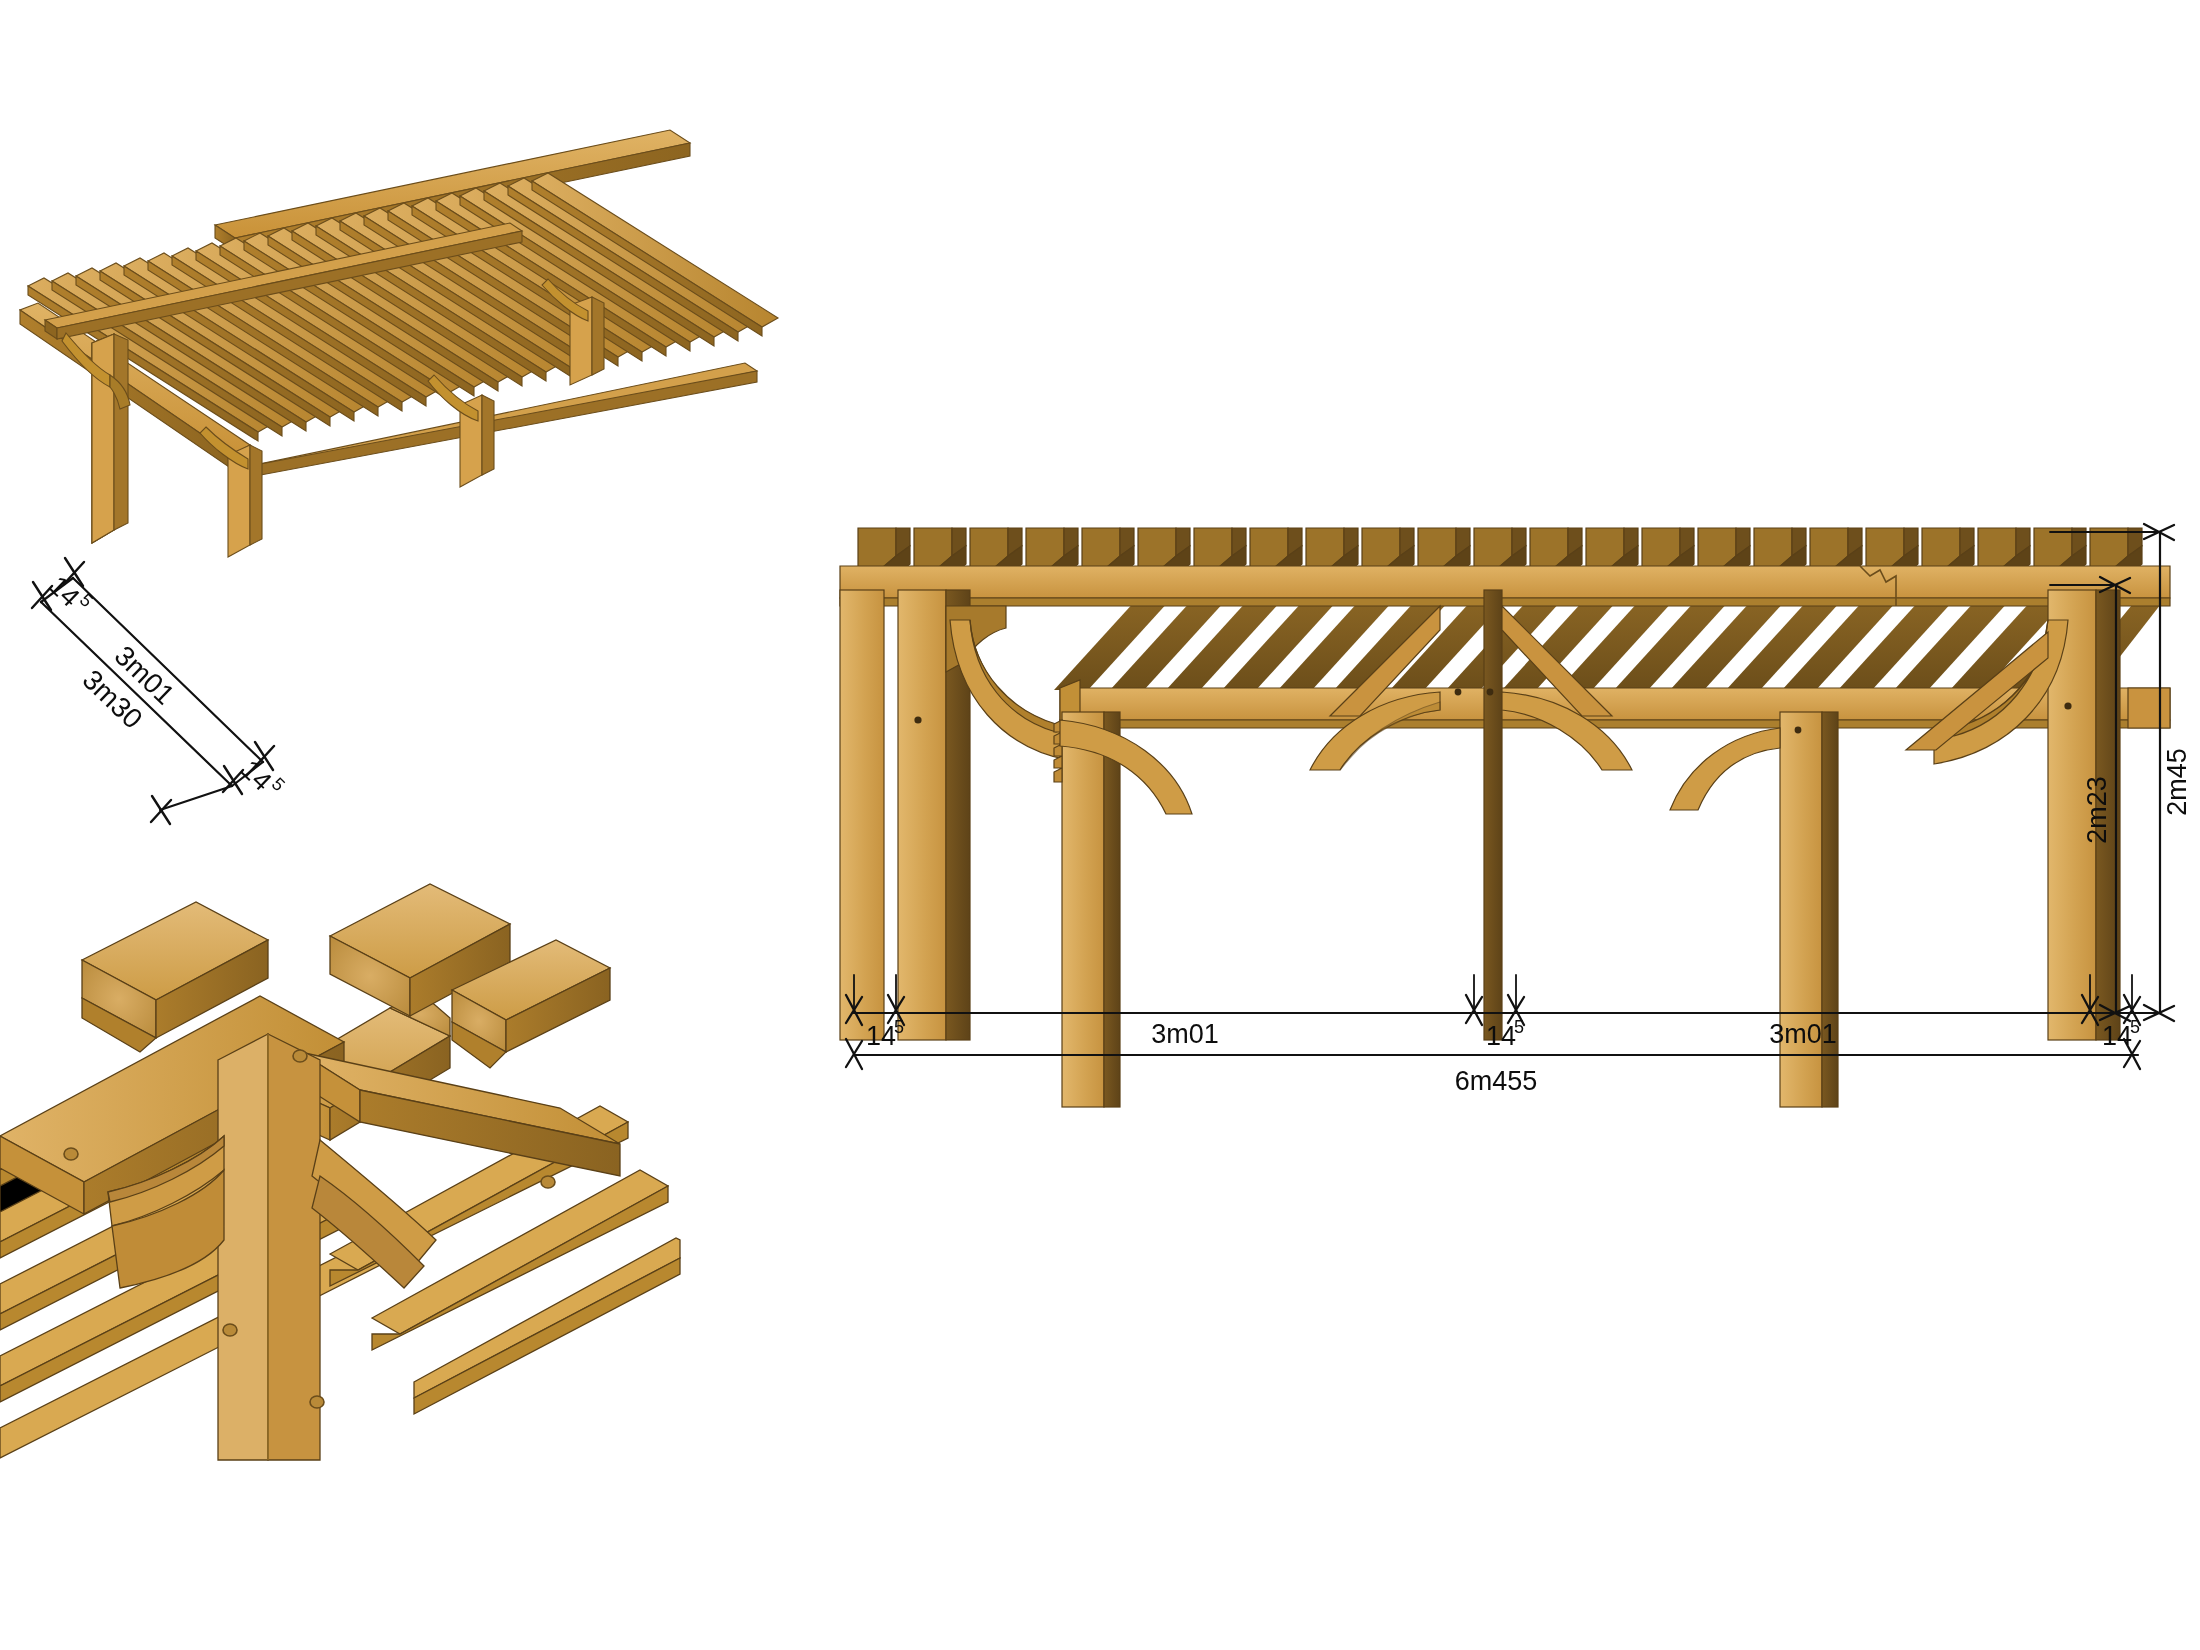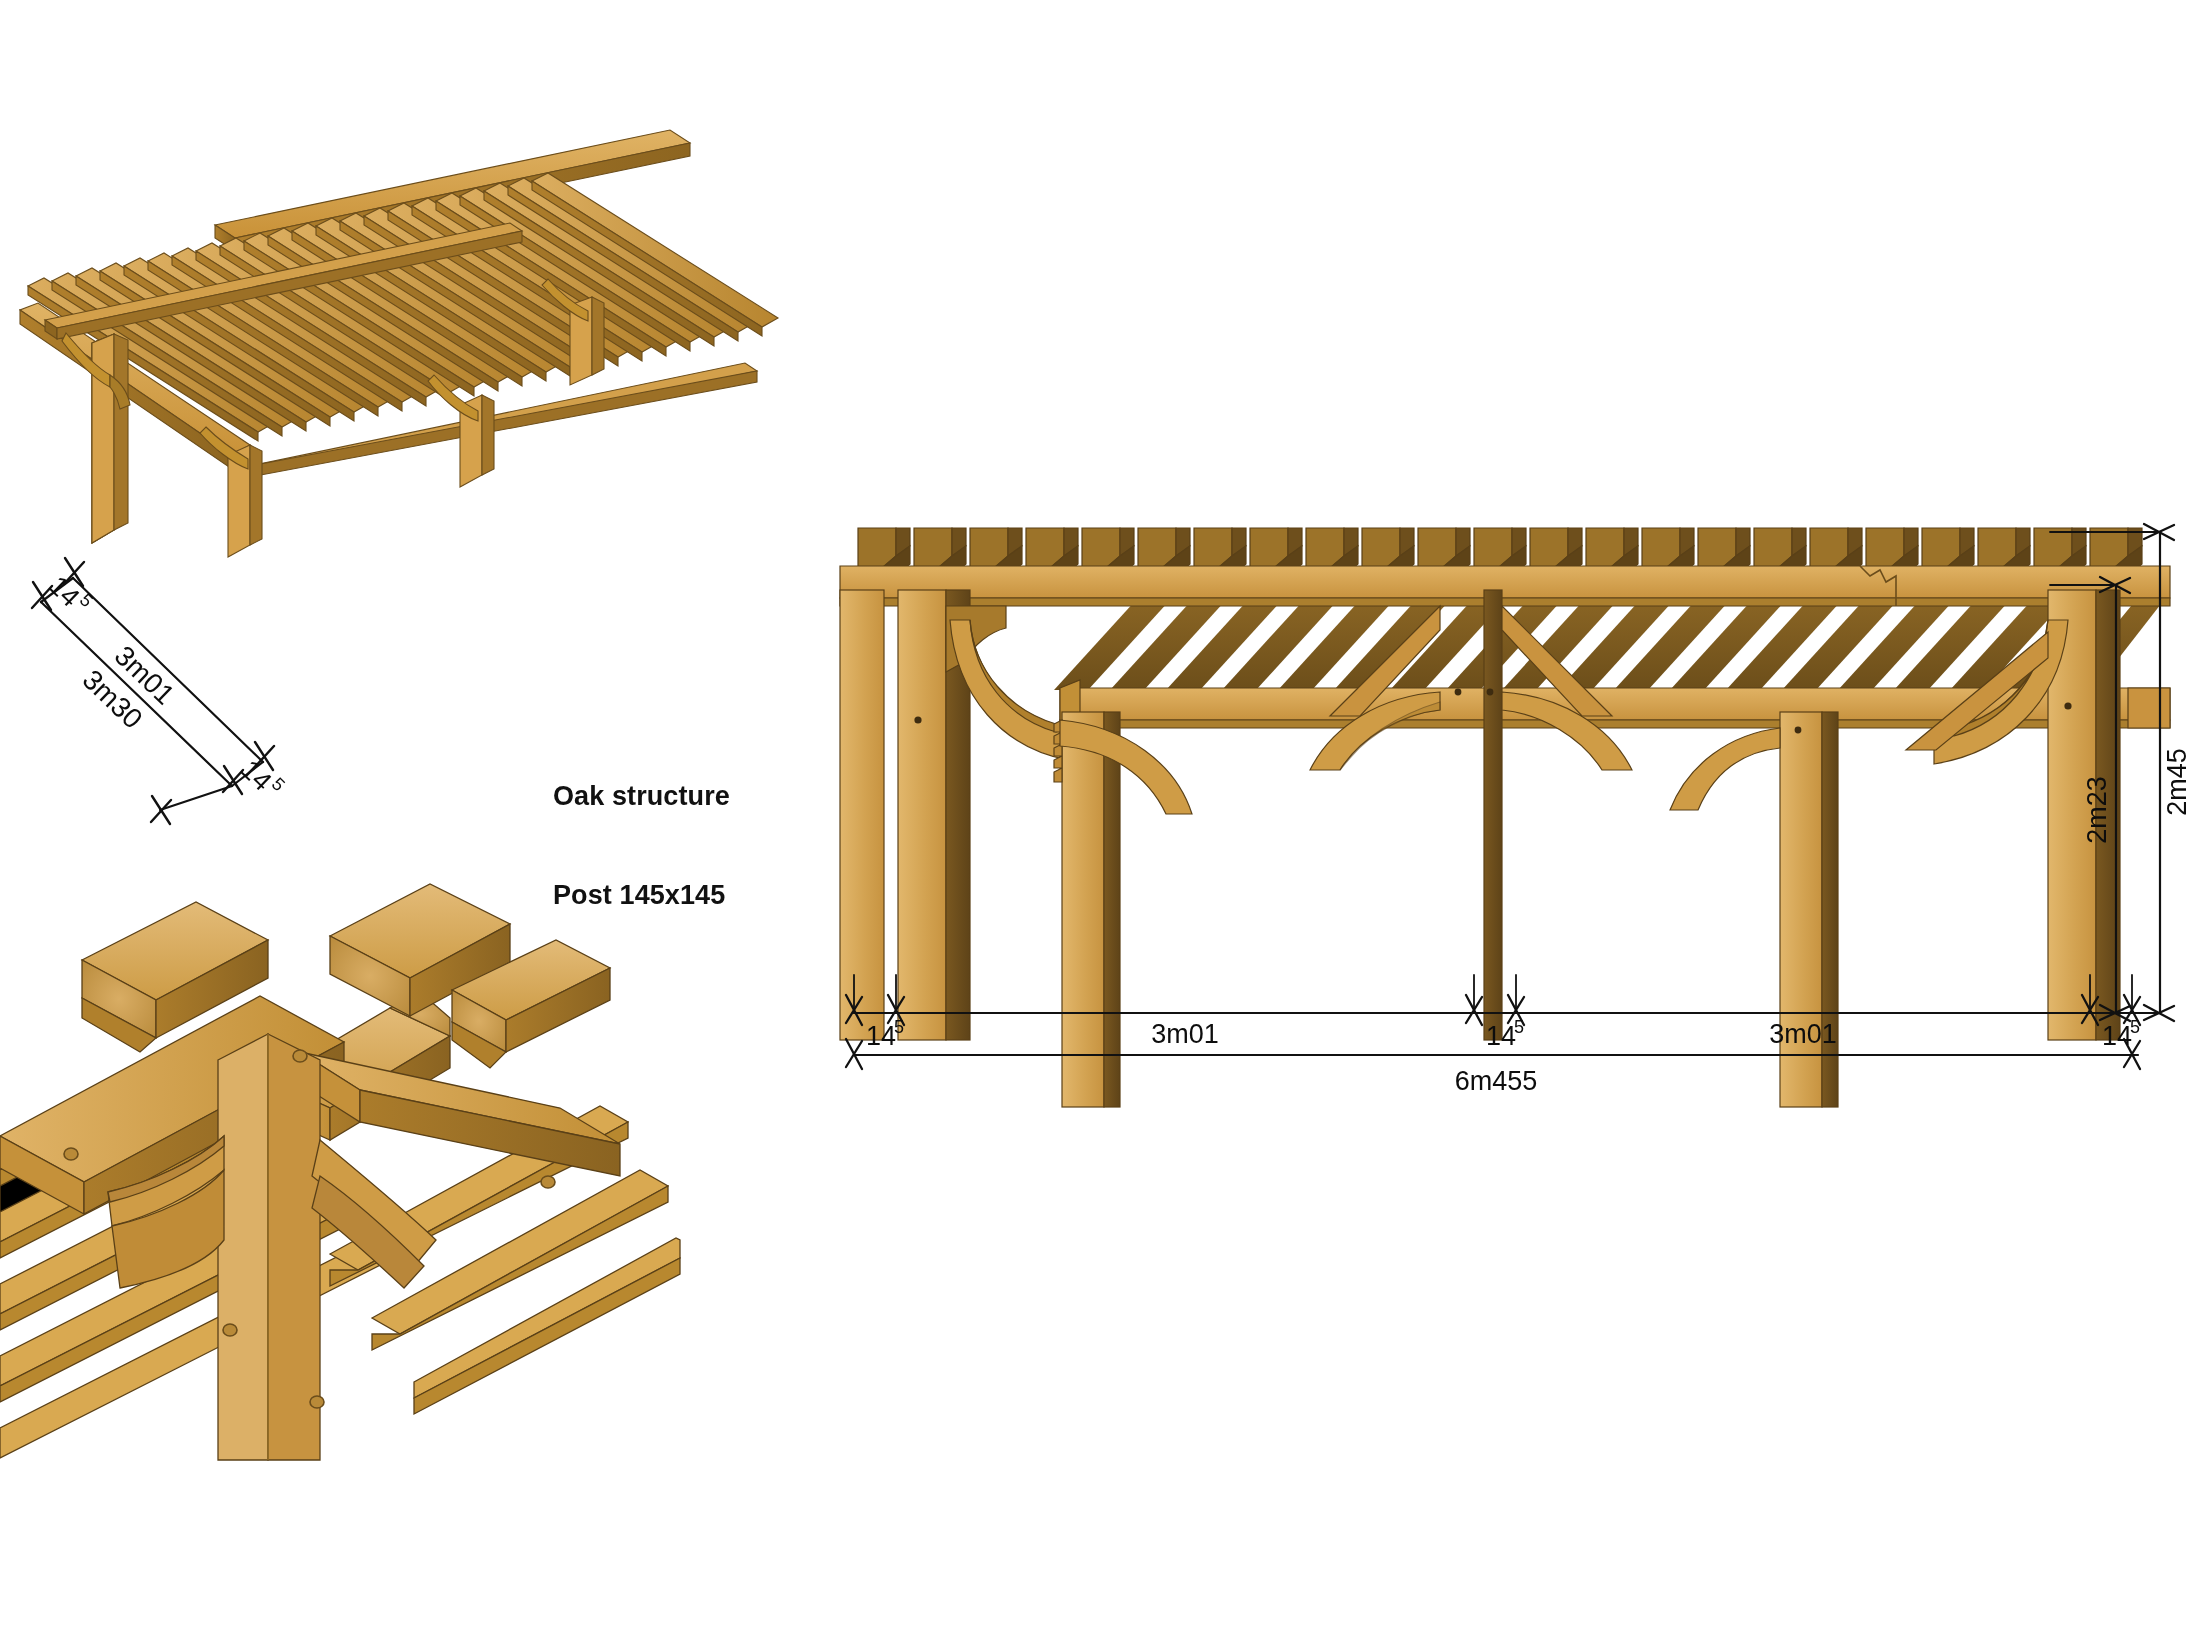--- a/index.html
+++ b/index.html
@@ -202,24 +202,20 @@
         <text x="70" y="56" font-size="18" text-anchor="middle">5</text>
       </g>
       <g transform="rotate(44 240 252)">
         <text x="240" y="252" font-size="27" text-anchor="middle">14</text>
         <text x="262" y="240" font-size="18" text-anchor="middle">5</text>
       </g>
     </g>
   </svg>
   </div>
 
-  <div class="note" style="left:553px;top:714px;">
-    <div>Oak structure</div>
-    <div>Post 145x145</div>
-  </div>
 
   <div class="view" style="left:0px;top:840px;">
   <svg width="680" height="620" viewBox="0 0 680 620">
     <defs>
       <linearGradient id="dT" x1="0" y1="0" x2="0" y2="1">
         <stop offset="0" stop-color="#e3bb78"></stop>
             <stop offset="1" stop-color="#cd9c46"></stop>
       </linearGradient>
       <linearGradient id="dF" x1="0" y1="0" x2="1" y2="0">
         <stop offset="0" stop-color="#e0b367"></stop>

